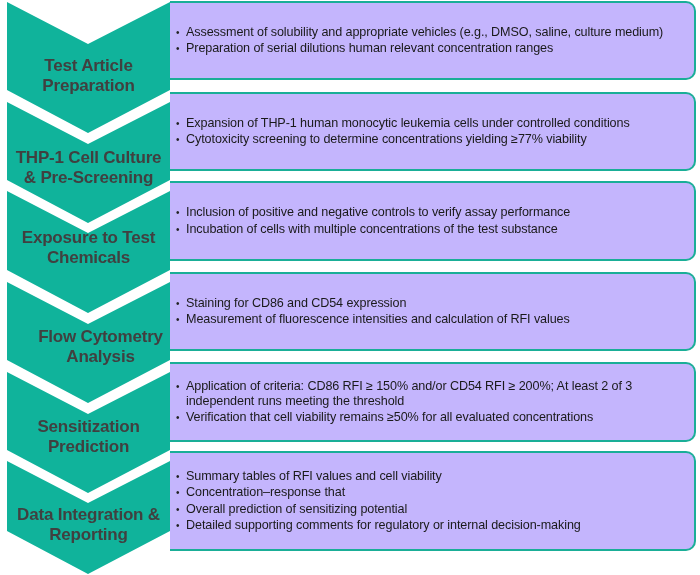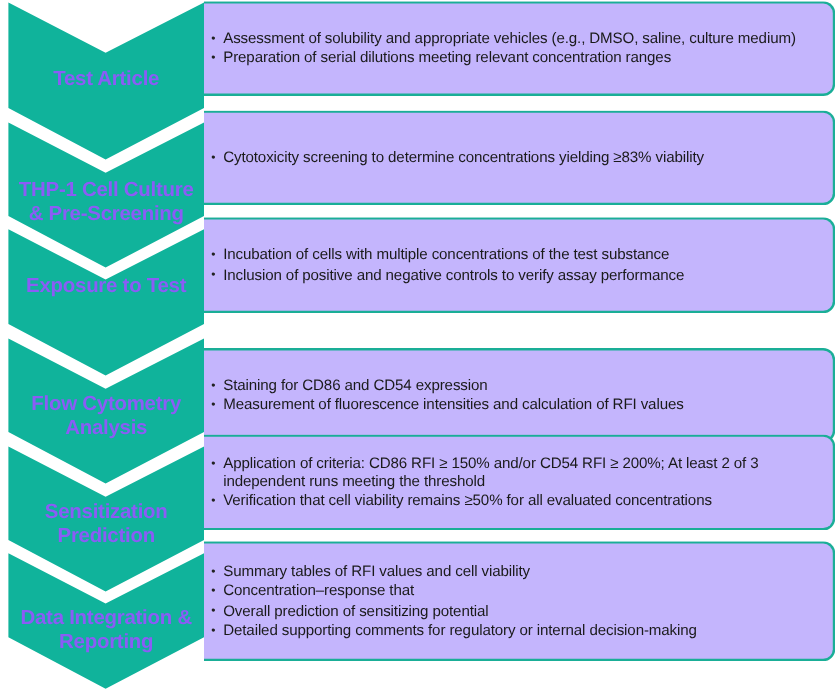--- a/index.html
+++ b/index.html
@@ -18,74 +18,77 @@
   .box li {
     position: relative; padding-left: 10px;
     font-size: 12.6px; line-height: 15px; color: #1a1a1a;
     margin: 1.5px 0; letter-spacing: -0.1px;
   }
   .box li::before {
     content: "•"; position: absolute; left: 0; top: 0; font-size: 10px; color:#222;
   }
   .step-label {
     position: absolute; left: 7px; width: 163px;
-    text-align: center; color: #8b5cf6; font-weight: bold;
+    text-align: center; color: #404040; font-weight: bold;
     font-size: 17px; line-height: 20px; letter-spacing: -0.2px;
   }
 </style>
 </head>
 <body>
 
 <svg id="chev-svg" viewBox="0 0 700 575" xmlns="http://www.w3.org/2000/svg">
   <g fill="#10b39b">
 
     <polygon points="7,2 88,44 170,2 170,90 88,133 7,90"></polygon>
     <polygon points="7,102 88,144 170,102 170,180 88,223 7,180"></polygon>
     <polygon points="7,191 88,233 170,191 170,270 88,313 7,270"></polygon>
     <polygon points="7,282 88,324 170,282 170,360 88,403 7,360"></polygon>
     <polygon points="7,372 88,414 170,372 170,450 88,493 7,450"></polygon>
     <polygon points="7,461 88,503 170,461 170,531 88,574 7,531"></polygon>
   </g>
 </svg>
 
 <div class="step-label" style="top:56px;">
   <div>Test Article</div>
+  <div>Preparation</div>
 </div>
 <div class="box" style="top:1px;height:79px;padding-top:0;">
   <ul>
     <li>Assessment of solubility and appropriate vehicles (e.g., DMSO, saline, culture medium)</li>
-    <li>Preparation of serial dilutions meeting relevant concentration ranges</li>
+    <li>Preparation of serial dilutions human relevant concentration ranges</li>
   </ul>
 </div>
 
 <div class="step-label" style="top:148px;">
   <div>THP-1 Cell Culture</div>
   <div>&amp; Pre-Screening</div>
 </div>
 <div class="box" style="top:92px;height:79px;">
   <ul>
-    <li>Cytotoxicity screening to determine concentrations yielding ≥83% viability</li>
+    <li>Expansion of THP-1 human monocytic leukemia cells under controlled conditions</li>
+    <li>Cytotoxicity screening to determine concentrations yielding ≥77% viability</li>
   </ul>
 </div>
 
 <div class="step-label" style="top:228px;">
   <div>Exposure to Test</div>
+  <div>Chemicals</div>
 </div>
 <div class="box" style="top:181px;height:80px;">
   <ul>
+    <li>Inclusion of positive and negative controls to verify assay performance</li>
     <li>Incubation of cells with multiple concentrations of the test substance</li>
-    <li>Inclusion of positive and negative controls to verify assay performance</li>
   </ul>
 </div>
 
-<div class="step-label" style="top:327px;">
+<div class="step-label" style="top:327px;padding-left:12px;">
   <div>Flow Cytometry</div>
   <div>Analysis</div>
 </div>
-<div class="box" style="top:290px;height:79px;">
+<div class="box" style="top:272px;height:79px;">
   <ul>
     <li>Staining for CD86 and CD54 expression</li>
     <li>Measurement of fluorescence intensities and calculation of RFI values</li>
   </ul>
 </div>
 
 <div class="step-label" style="top:417px;">
   <div>Sensitization</div>
   <div>Prediction</div>
 </div>

